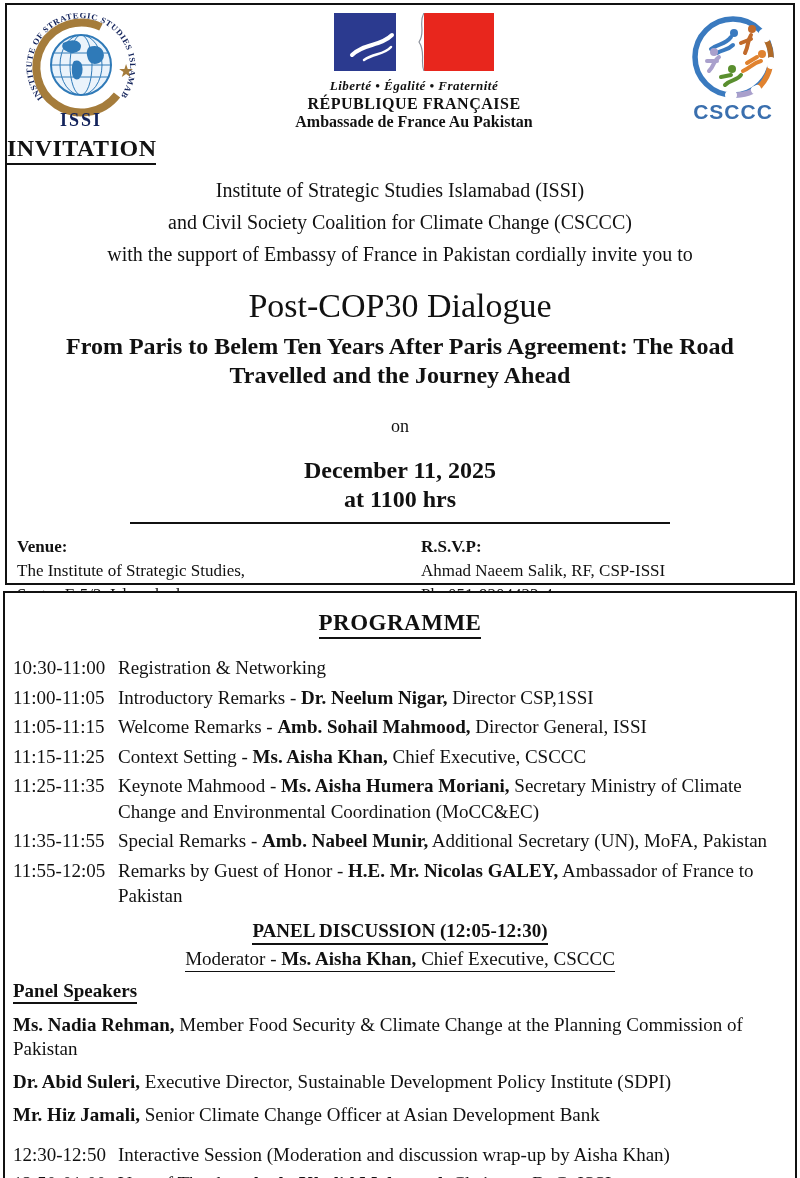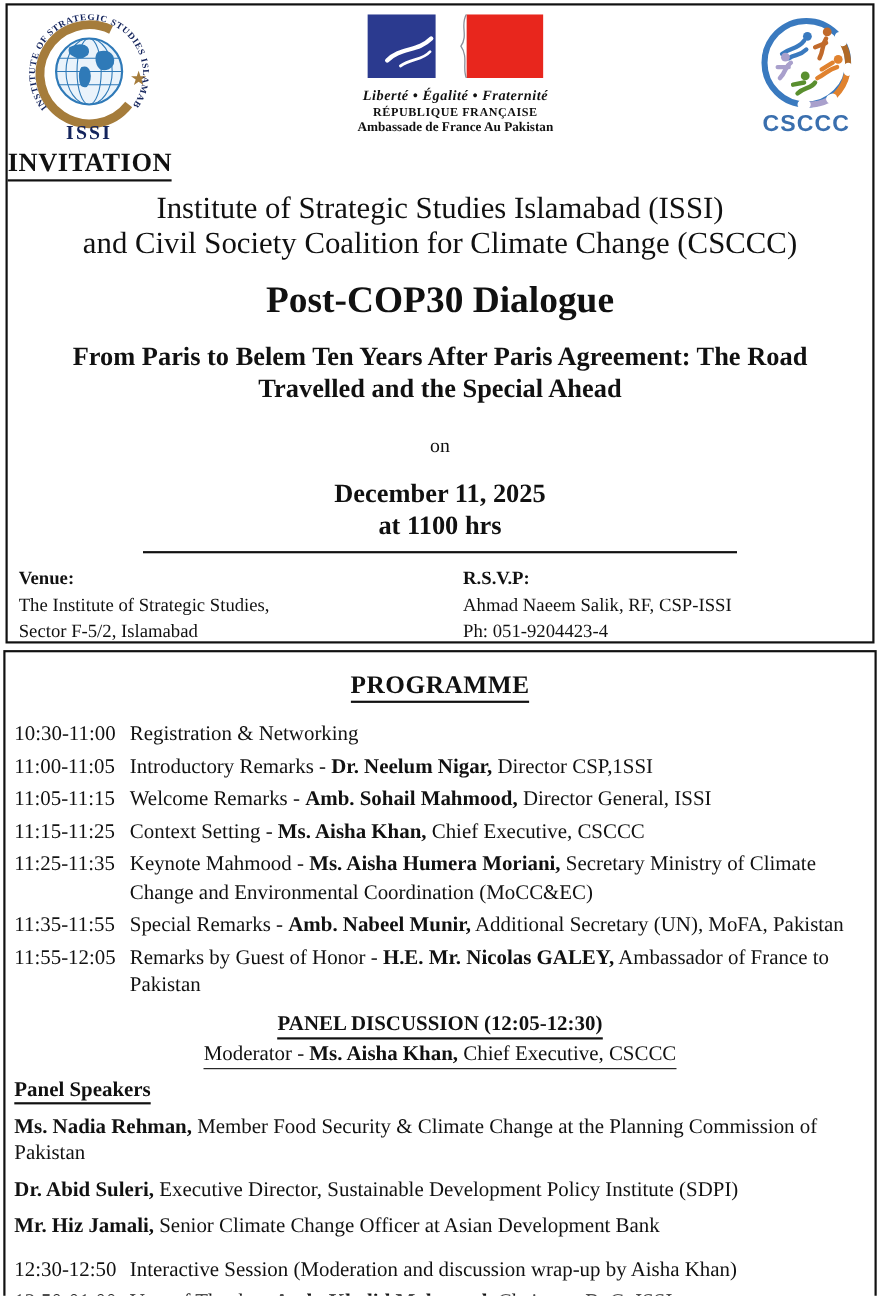--- a/index.html
+++ b/index.html
@@ -11,29 +11,29 @@
     position:relative;
   }
   .box { border:2.5px solid #111111; background:#ffffff; }
   .box1 { position:absolute; left:5px; top:3px; width:790px; height:582px; }
   .box2 { position:absolute; left:3px; top:591px; width:794px; height:654px; }
 
   
   .logo-row { display:flex; justify-content:space-between; align-items:flex-start; padding:8px 10px 0 12px; height:120px; }
   .france-block { text-align:center; margin-top:0; }
   .france-motto { font-style:italic; font-weight:bold; font-size:13px; margin-top:3px; letter-spacing:.5px; }
-  .france-name { font-weight:bold; font-size:11px; letter-spacing:.5px; margin-top:1px;text-align:center; }
-  .france-sub { font-weight:bold; font-size:12px; margin-top:0; }
+  .france-name { font-weight:bold; font-size:16px; letter-spacing:.5px; margin-top:1px;text-align:center; }
+  .france-sub { font-weight:bold; font-size:16px; margin-top:0; }
 
   
   .heading-wrap { text-align:left; margin-top:10px; }
   .inv-heading { display:inline-block; font-size:24px; font-weight:bold; letter-spacing:.5px; border-bottom:2.5px solid #111; padding-bottom:1px; }
-  .inv-lines { text-align:center; margin-top:9px; font-size:28px; line-height:32px; }
-  .inv-title { text-align:center; font-size:34px; font-weight:bold; margin-top:17px; }
-  .inv-subtitle { text-align:center; font-size:24px; font-weight:bold; line-height:29px; margin-top:18px; }
+  .inv-lines { text-align:center; margin-top:9px; font-size:20px; line-height:32px; }
+  .inv-title { text-align:center; font-size:34px; font-weight:normal; margin-top:17px; }
+  .inv-subtitle { text-align:center; font-size:24px; font-weight:bold; line-height:29px; margin-top:7px; }
   .on-word { text-align:center; font-size:18px; margin-top:26px; }
   .date-block { text-align:center; font-size:24px; font-weight:bold; line-height:29px; margin-top:19px; }
   .date-rule { width:540px; height:2px; background:#111; margin:8px auto 0 auto; }
 
   .meta-row { display:flex; justify-content:space-between; padding:11px 10px 0 10px; font-size:17px; line-height:24px; }
   .meta-label { font-weight:bold; }
   .rsvp-col { width:362px; }
   .email-link { color:#44518f; text-decoration:underline; cursor:pointer; }
 
   
@@ -153,26 +153,27 @@
     </svg>
   </div>
 
   <div class="heading-wrap">
     <span class="inv-heading">INVITATION</span>
   </div>
 
   <div class="inv-lines">
     <div>Institute of Strategic Studies Islamabad (ISSI)</div>
     <div>and Civil Society Coalition for Climate Change (CSCCC)</div>
+    <div>with the support of Embassy of France in Pakistan cordially invite you to</div>
   </div>
 
   <div class="inv-title">Post-COP30 Dialogue</div>
   <div class="inv-subtitle">
     <div>From Paris to Belem Ten Years After Paris Agreement: The Road</div>
-    <div>Travelled and the Special Ahead</div>
+    <div>Travelled and the Journey Ahead</div>
   </div>
 
   <div class="on-word">on</div>
 
   <div class="date-block">
     <div>December 11, 2025</div>
     <div>at 1100 hrs</div>
   </div>
   <div class="date-rule"></div>
 

